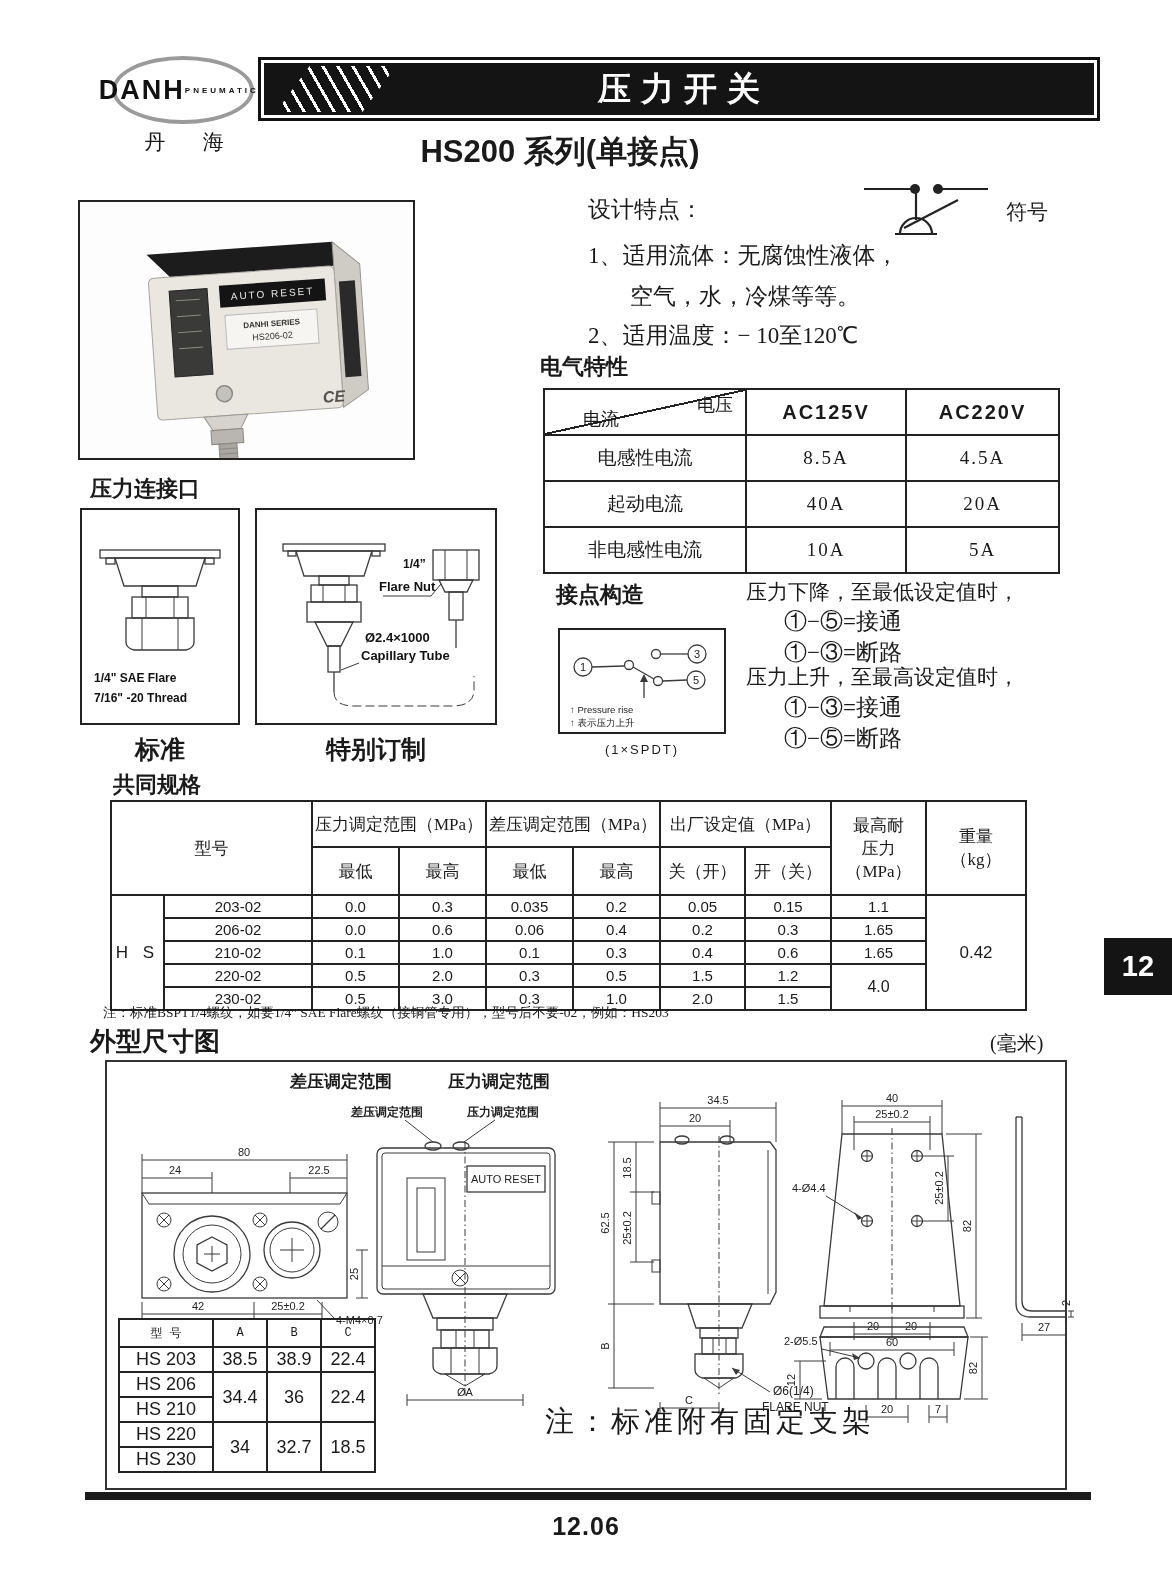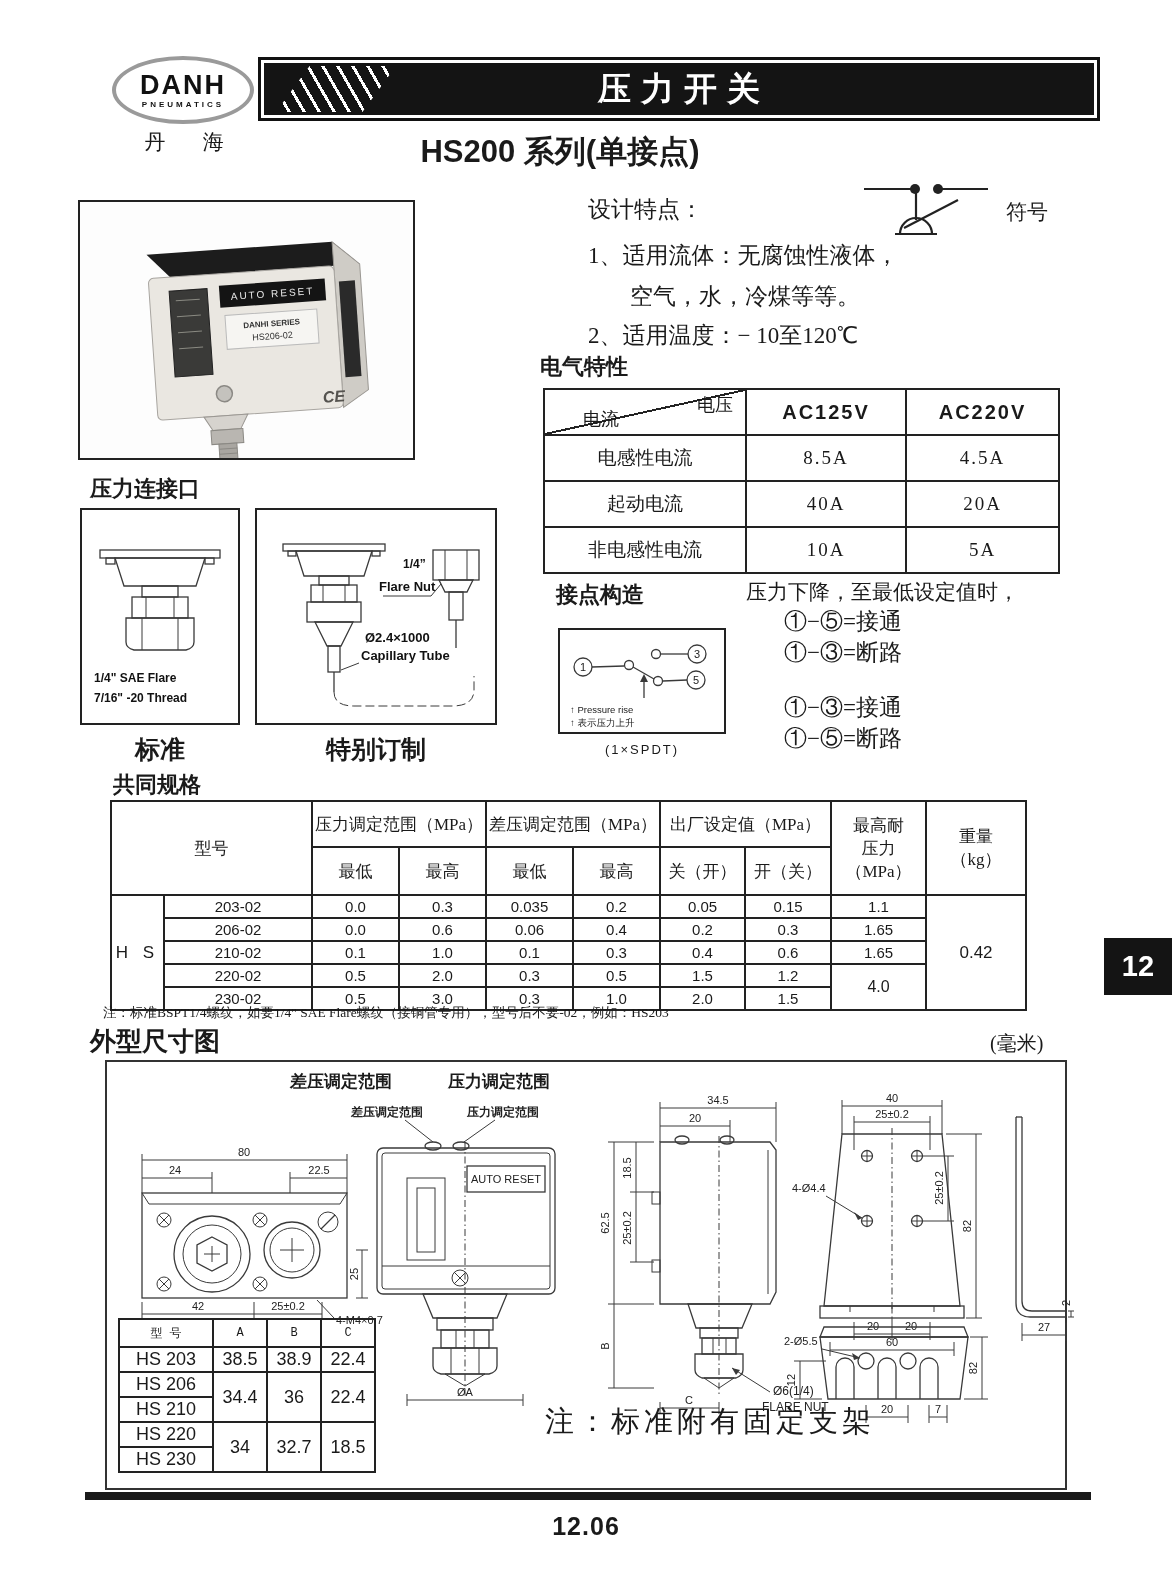--- a/index.html
+++ b/index.html
@@ -4,21 +4,21 @@
 <style>
   html,body{margin:0;padding:0;background:#fff;}
   .page{position:relative;width:1172px;height:1579px;background:#fff;overflow:hidden;
         font-family:"Liberation Sans",sans-serif;color:#1a1a1a;}
   .abs{position:absolute;}
   .serif{font-family:"Liberation Serif",serif;}
   .pre{white-space:pre-line;}
 
   
   .logo-oval{left:112px;top:56px;width:142px;height:68px;border:4px solid #9a9a9a;border-radius:50%;
-             display:flex;flex-direction:column;align-items:center;justify-content:center;box-sizing:border-box;}
+             display:flex;flex-direction:row;align-items:center;justify-content:center;box-sizing:border-box;}
   .logo-name{font-weight:bold;font-size:27px;letter-spacing:2px;color:#111;line-height:1;}
   .logo-sub{font-size:8px;letter-spacing:3px;font-weight:bold;color:#111;margin-top:1px;}
   .logo-cn{left:106px;top:128px;width:156px;text-align:center;font-size:21px;letter-spacing:16px;text-indent:16px;}
 
   
   .hbar{left:258px;top:57px;width:842px;height:64px;background:#fff;border:3px solid #111;padding:3px;box-sizing:border-box;}
   .hbar-in{position:relative;width:100%;height:100%;background:#141414;display:flex;align-items:center;justify-content:center;}
   .hbar-title{color:#fff;font-size:33px;font-weight:bold;letter-spacing:10px;text-indent:10px;}
   .hatch{position:absolute;left:12px;top:3px;bottom:3px;width:120px;
          background:repeating-linear-gradient(60deg,transparent 0 10px,#fff 10px 13px);
@@ -259,20 +259,21 @@
       <polygon points="84,44 80,52 88,52" fill="#3a3a3a"></polygon>
       <text x="10" y="83" font-size="9.5" fill="#222">↑ Pressure rise</text>
       <text x="10" y="96" font-size="9.5" fill="#222">↑ 表示压力上升</text>
     </svg>
   </div>
   <div class="abs spdt">(1×SPDT)</div>
 
   <div class="abs serif cd-title" style="left:746px;top:578px;">压力下降，至最低设定值时，</div>
   <div class="abs cd-eq" style="left:784px;top:606px;">①−⑤=接通</div>
   <div class="abs cd-eq" style="left:784px;top:637px;">①−③=断路</div>
+  <div class="abs serif cd-title" style="left:746px;top:663px;">压力上升，至最高设定值时，</div>
   <div class="abs cd-eq" style="left:784px;top:692px;">①−③=接通</div>
   <div class="abs cd-eq" style="left:784px;top:723px;">①−⑤=断路</div>
 
   <div class="abs sec-head" style="left:113px;top:770px;">共同规格</div>
   <table class="abs stable">
     <colgroup>
       <col style="width:53px">
         <col style="width:148px">
       <col style="width:87px">
         <col style="width:87px">

